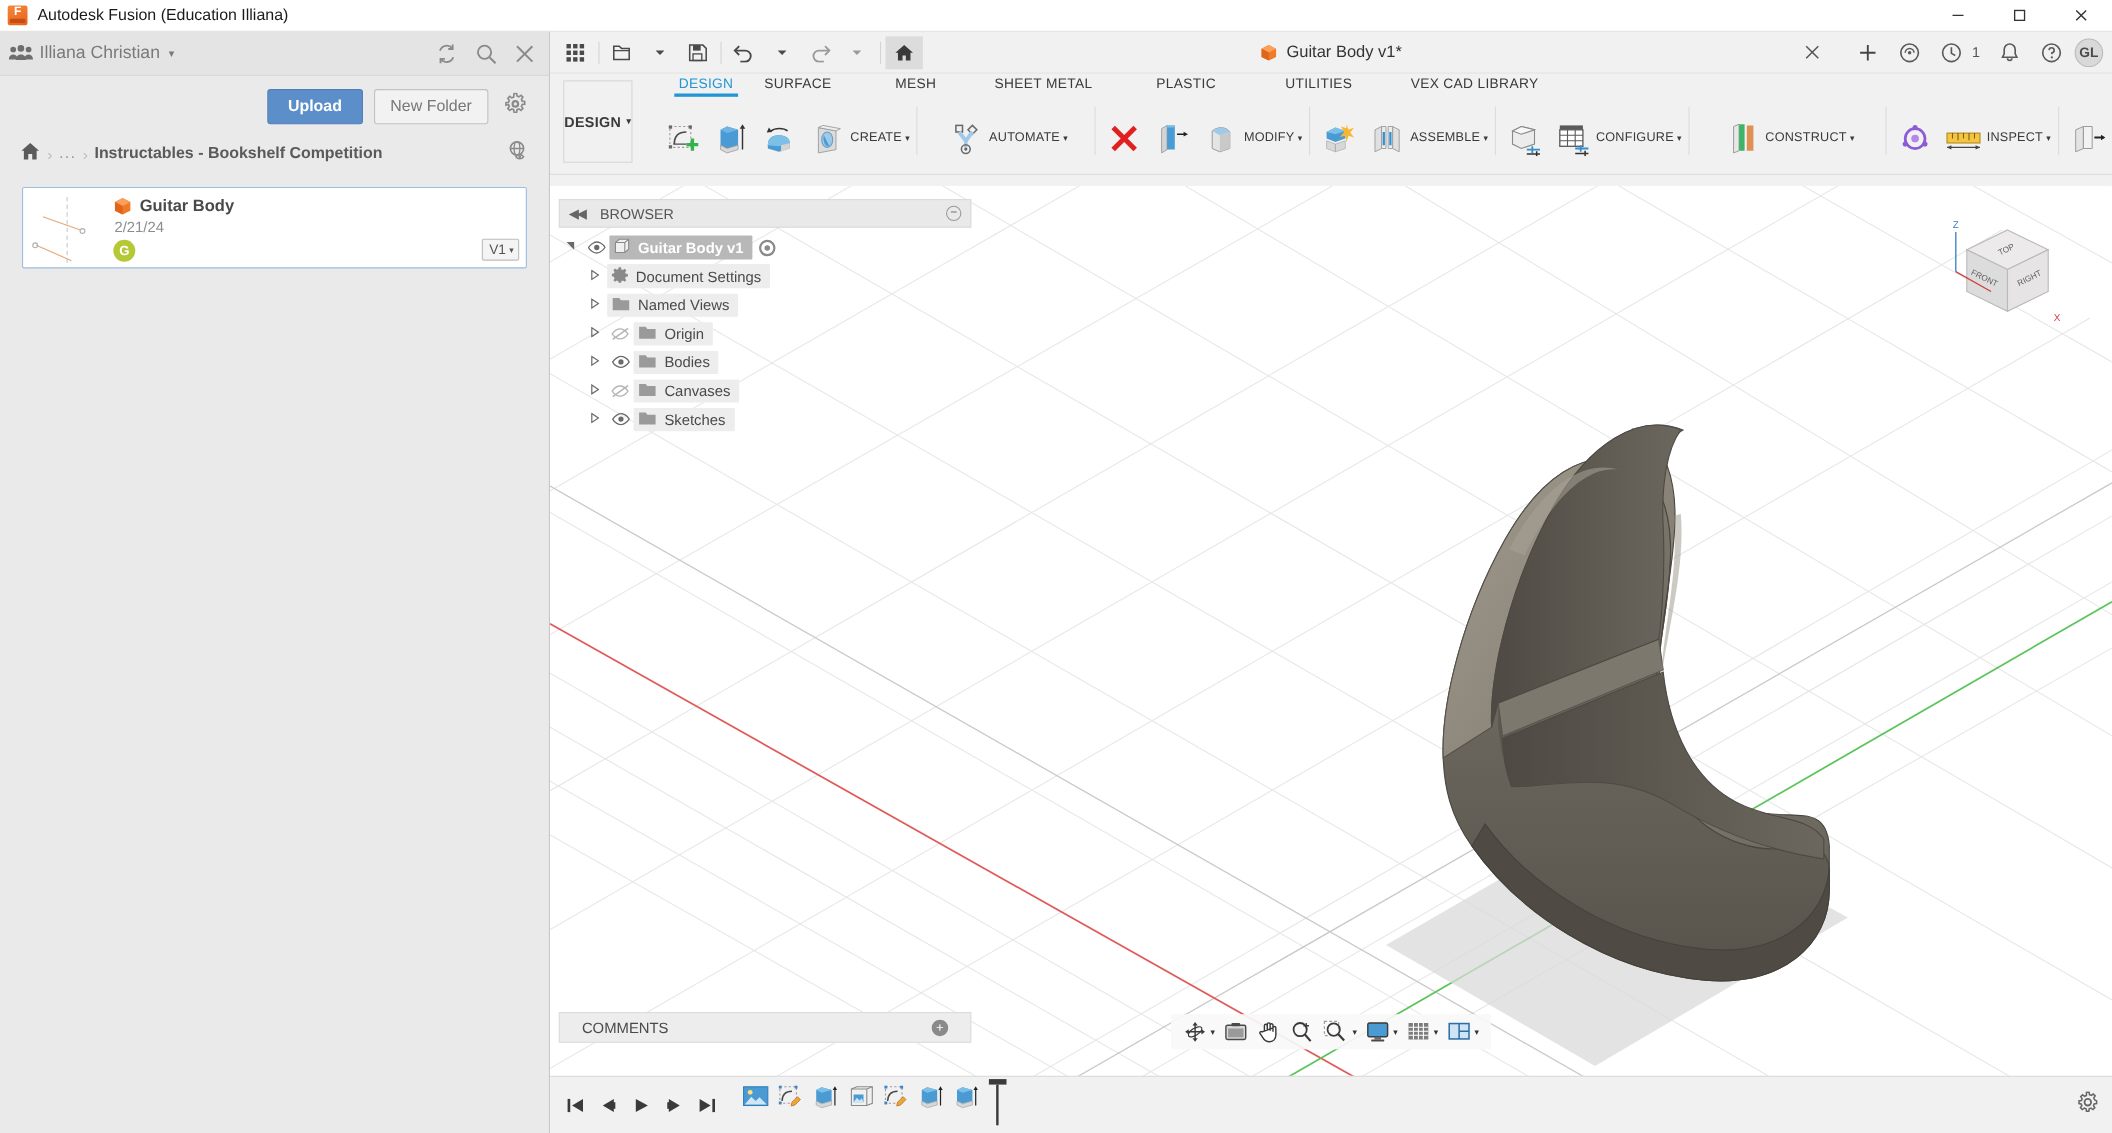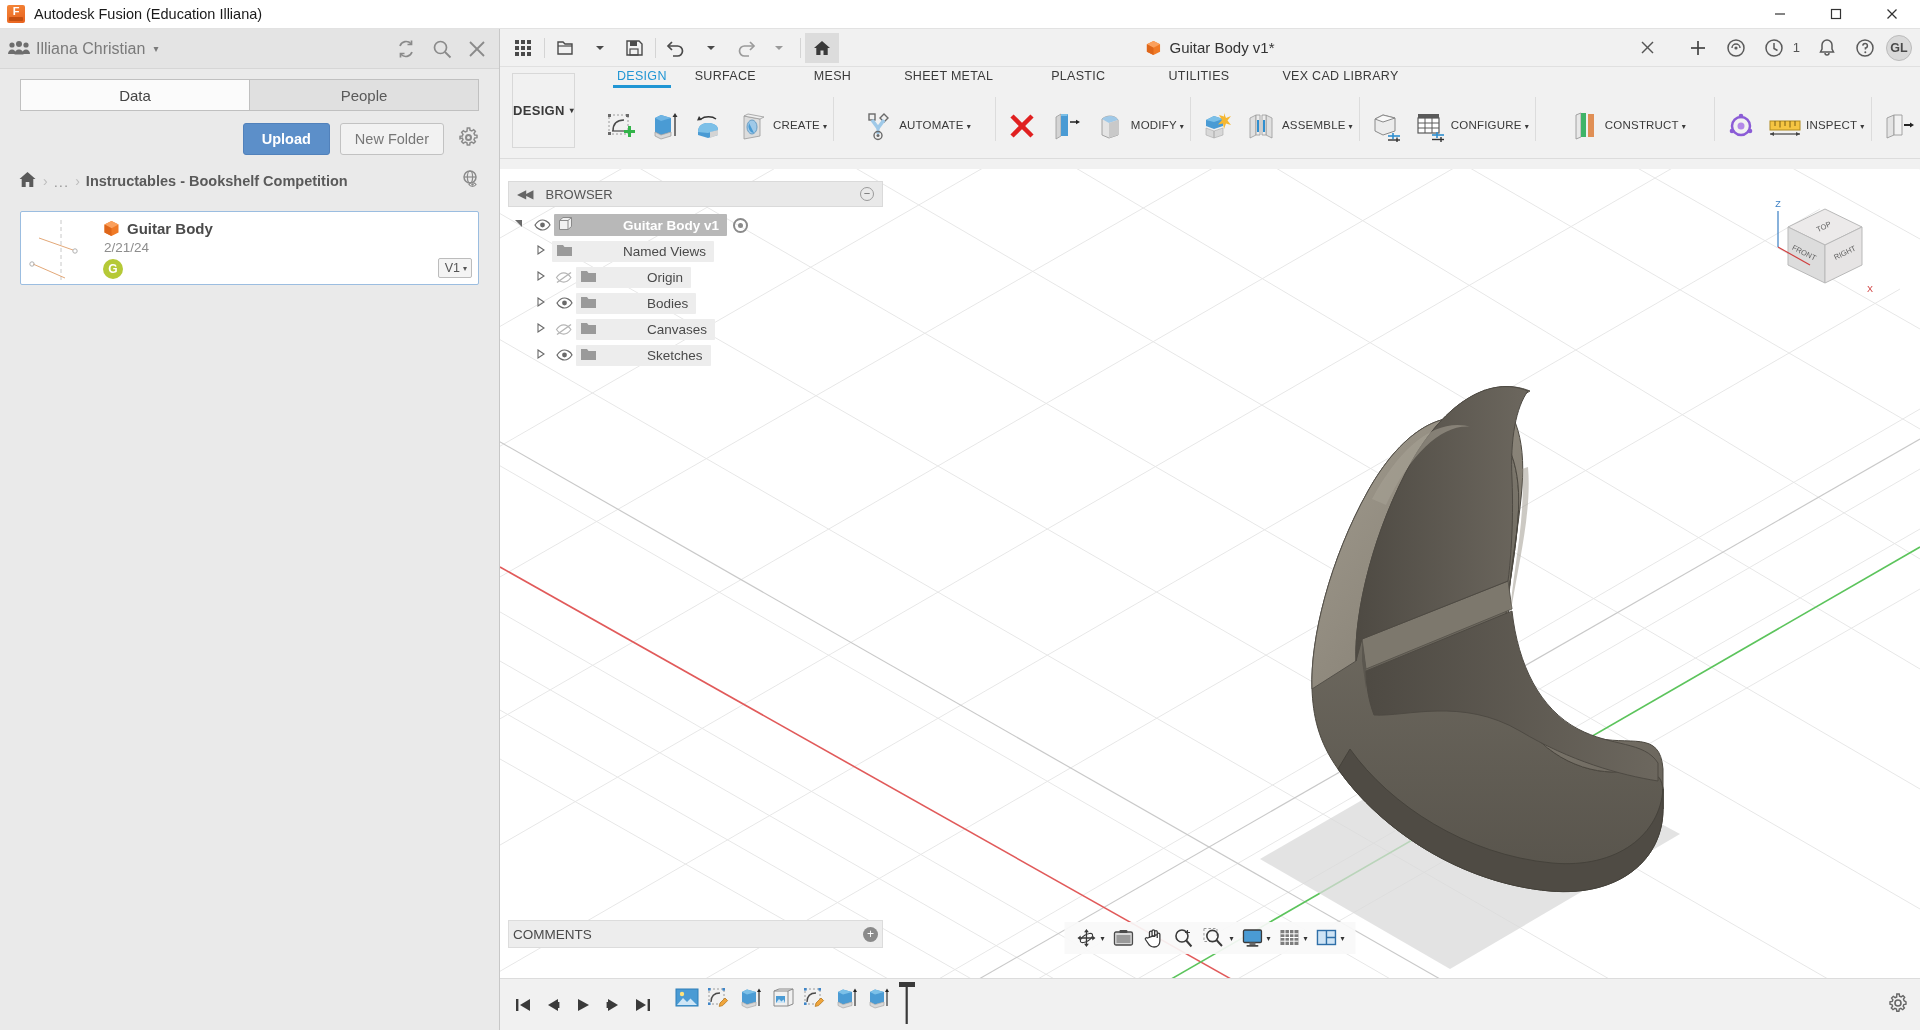--- a/index.html
+++ b/index.html
@@ -156,32 +156,32 @@
   }
   .br-collapse { color: #666; margin-right: 14px; font-size: 12px; letter-spacing: -2px; cursor: pointer; }
   .br-min { margin-left: auto; width: 14px; height: 14px; border-radius: 50%; border: 1px solid #9a9a9a; color: #666; font-size: 11px; line-height: 11px; text-align: center; cursor: pointer; }
   .tree { padding-top: 6px; font-size: 13.5px; }
   .trow { display: flex; align-items: center; height: 24px; margin-bottom: 2px; }
   .tarrow { width: 22px; text-align: center; color: #777; font-size: 9px; cursor: pointer; }
   .teye { width: 24px; display: flex; align-items: center; justify-content: center; cursor: pointer; }
   .tbody { display: flex; align-items: center; gap: 7px; padding: 2px 8px 2px 4px; background: #ededed; border-radius: 1px; }
   .trow.root .tbody { background: #b8b8b8; }
   .trow.root .tlabel { color: #fff; font-weight: bold; }
-  .tlabel { color: #4a4a4a; margin-left: 43px; }
+  .tlabel { color: #4a4a4a; }
   .tdot { width: 15px; height: 15px; border-radius: 50%; border: 2px solid #8a8a8a; margin-left: 6px; position:relative;}
   .tdot::after{content:"";position:absolute;inset:3px;border-radius:50%;background:#8a8a8a;}
 
   
   .viewport { position: absolute; top: 140px; left: 0; width: 1420px; height: 861px; overflow: hidden; background: #fff; }
   .viewcube { position: absolute; top: 28px; right: 40px; width: 110px; height: 100px; }
 
   .comments {
     position: absolute; left: 8px; bottom: 82px; width: 375px; height: 28px;
     background: #ededed; border: 1px solid #dcdcdc; display: flex; align-items: center;
-    padding: 0 4px; font-size: 13.5px; color: #4a4a4a; z-index: 5;
+    padding: 0 20px; font-size: 13.5px; color: #4a4a4a; z-index: 5;
   }
   .cm-add { margin-left: auto; width: 15px; height: 15px; border-radius: 50%; background: #8a8a8a; color: #fff; font-size: 12px; line-height: 14px; text-align: center; cursor: pointer; }
 
   .navbar {
     position: absolute; left: 50%; transform: translateX(-50%); bottom: 76px;
     height: 32px; background: rgba(248,248,248,.92); display: flex; align-items: center;
     padding: 0 8px; gap: 2px; z-index: 5;
   }
   .nb-item { display: flex; align-items: center; height: 28px; padding: 0 3px; cursor: pointer; }
   .nb-caret { font-size: 8px; color: #333; margin-left: 3px; }
@@ -256,28 +256,20 @@
         </span>
         <span class="dp-ico">
           <svg width="20" height="20" viewBox="0 0 20 20">
               <line x1="3" y1="3" x2="17" y2="17" stroke="#8a8a8a" stroke-width="1.8"></line>
               <line x1="17" y1="3" x2="3" y2="17" stroke="#8a8a8a" stroke-width="1.8"></line>
             </svg>
         </span>
       </div>
     </div>
 
-    <div class="dp-tabs">
-      <div class="dp-tab active">
-        <span>Data</span>
-      </div>
-      <div class="dp-tab">
-        <span>People</span>
-      </div>
-    </div>
 
     <div class="dp-actions">
       <div class="btn-upload">Upload</div>
       <div class="btn-newfolder">New Folder</div>
       <span class="gear-btn">
         <svg width="21" height="21" viewBox="0 0 21 21">
           <path d="M10.5 7a3.5 3.5 0 1 0 0 7 3.5 3.5 0 0 0 0-7zm0 2a1.5 1.5 0 1 1 0 3 1.5 1.5 0 0 1 0-3z" fill="#8a8a8a"></path>
           <path d="M9.3 1h2.4l.35 2.3 1.7.72 1.9-1.35 1.7 1.7-1.35 1.9.72 1.7 2.28.33v2.4l-2.28.35-.72 1.7 1.35 1.9-1.7 1.7-1.9-1.35-1.7.72-.35 2.28H9.3l-.35-2.28-1.7-.72-1.9 1.35-1.7-1.7 1.35-1.9-.72-1.7L2 11.7V9.3l2.28-.33.72-1.7L3.65 5.37l1.7-1.7 1.9 1.35 1.7-.72z" fill="none" stroke="#8a8a8a" stroke-width="1.5"></path>
         </svg>
       </span>
@@ -896,20 +888,36 @@
               <svg width="15" height="15" viewBox="0 0 15 15">
                   <path d="M1.5 4.5 5 1.5h8.5v9L10 13.5H1.5z" fill="#f0f0f0" stroke="#8a8a8a" stroke-width="1"></path>
                   <path d="M1.5 4.5h8.5v9M10 4.5 13.5 1.5" fill="none" stroke="#8a8a8a" stroke-width="1"></path>
                 </svg>
             </span>
             <span class="tlabel">Guitar Body v1</span>
           </span>
           <span class="tdot"></span>
         </div>
 
+        <div class="trow">
+          <span class="tarrow" style="margin-left:22px">
+            <svg width="8" height="10" viewBox="0 0 8 10">
+                <path d="M1 1l6 4-6 4z" fill="none" stroke="#6a6a6a" stroke-width="1.1"></path>
+              </svg>
+          </span>
+          <span class="tbody">
+            <span>
+              <svg width="15" height="15" viewBox="0 0 15 15">
+                  <circle cx="7.5" cy="7.5" r="2.4" fill="none" stroke="#8a8a8a" stroke-width="1.6"></circle>
+                  <path d="M6.4 1h2.2l.3 1.9 1.4.6 1.6-1.1 1.5 1.5-1.1 1.6.6 1.4 1.9.3v2.2l-1.9.3-.6 1.4 1.1 1.6-1.5 1.5-1.6-1.1-1.4.6-.3 1.9H6.4l-.3-1.9-1.4-.6-1.6 1.1-1.5-1.5 1.1-1.6-.6-1.4L.2 9.1V6.9l1.9-.3.6-1.4L1.6 3.6l1.5-1.5 1.6 1.1 1.4-.6z" fill="#8a8a8a"></path>
+                </svg>
+            </span>
+            <span class="tlabel">Document Settings</span>
+          </span>
+        </div>
 
         <div class="trow">
           <span class="tarrow" style="margin-left:22px">
             <svg width="8" height="10" viewBox="0 0 8 10">
                 <path d="M1 1l6 4-6 4z" fill="none" stroke="#6a6a6a" stroke-width="1.1"></path>
               </svg>
           </span>
           <span class="tbody">
             <span>
               <svg width="17" height="14" viewBox="0 0 17 14">

